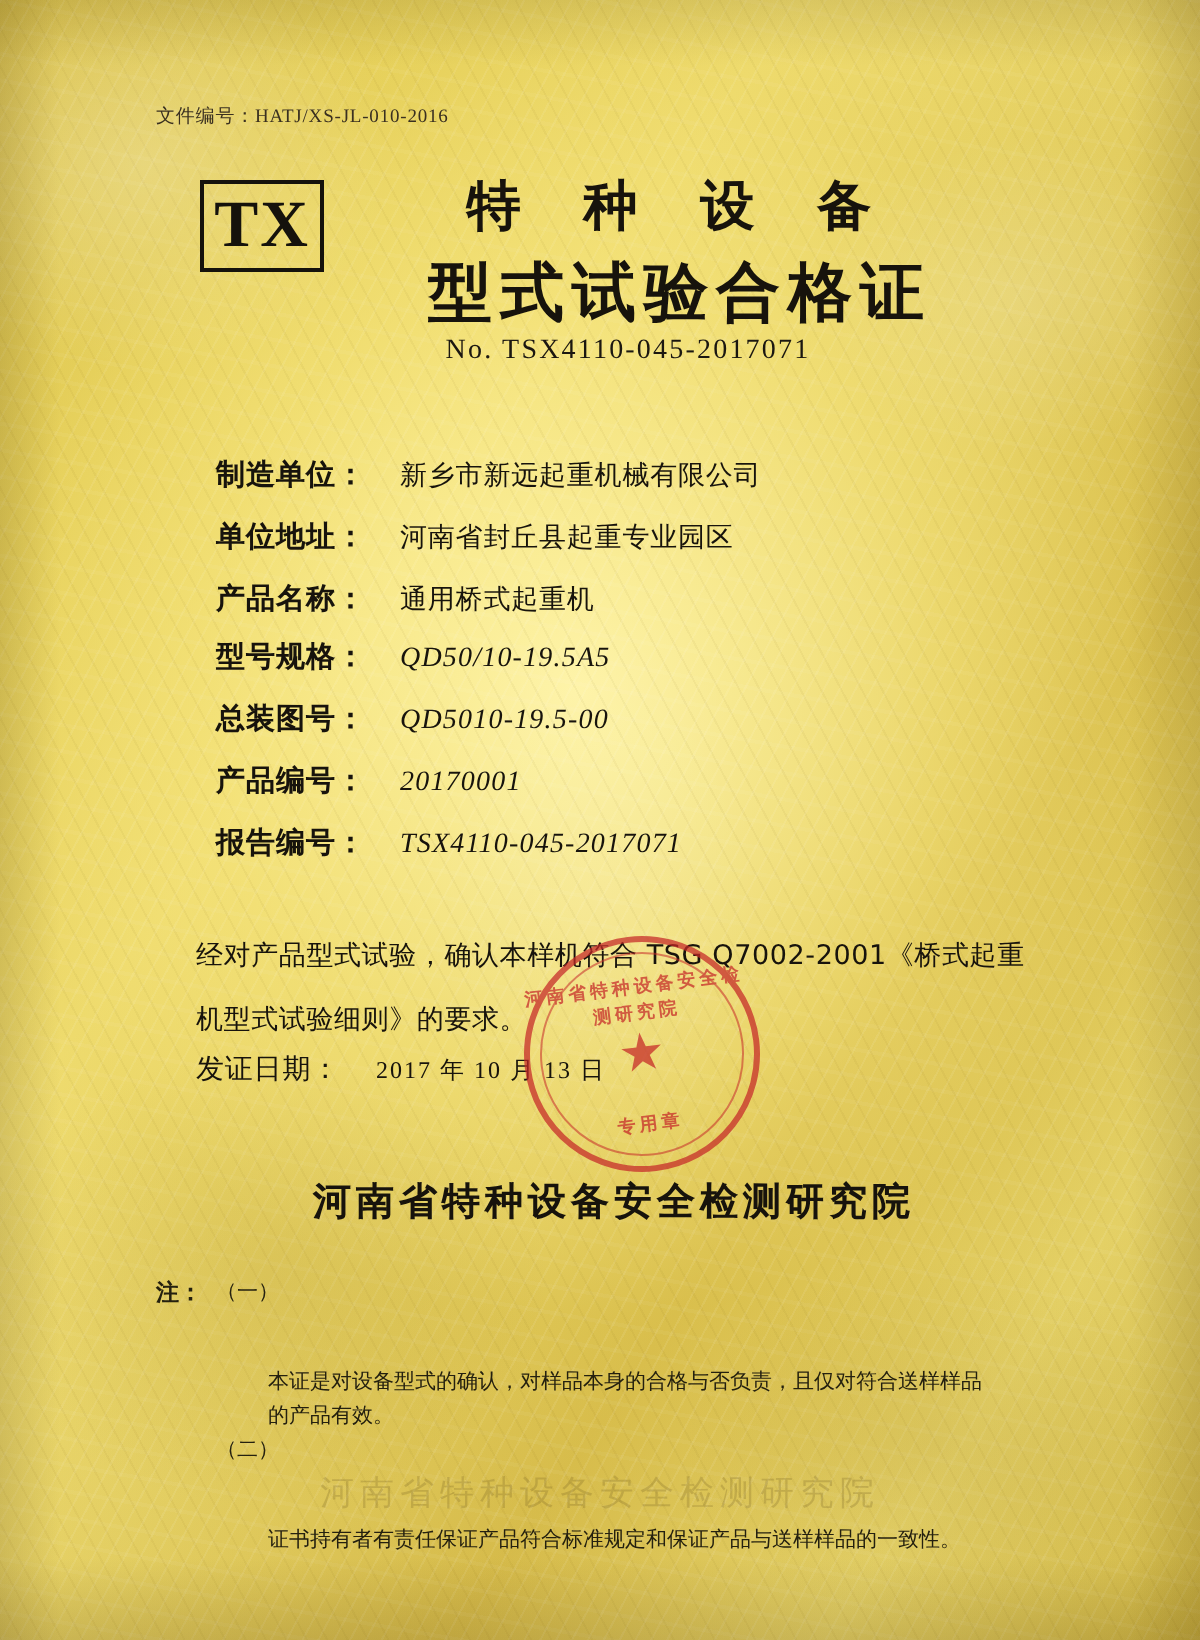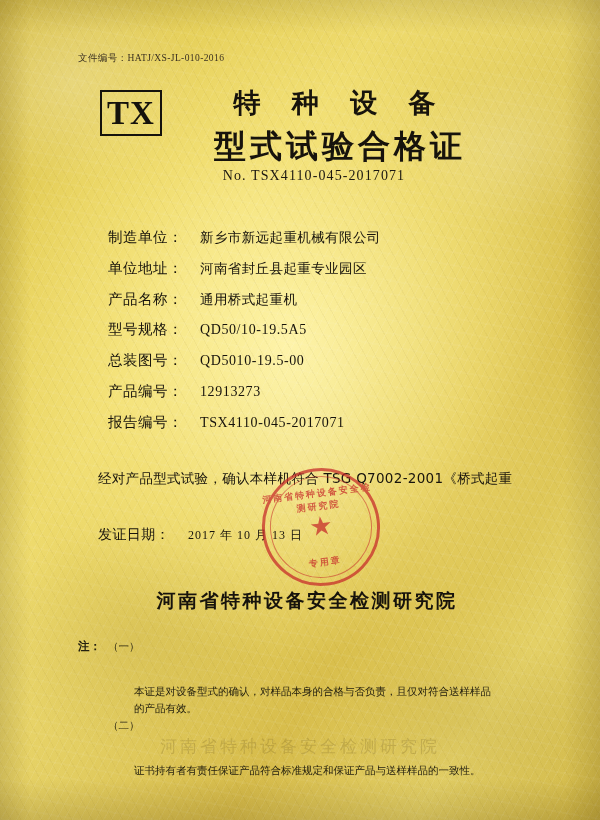--- a/index.html
+++ b/index.html
@@ -141,38 +141,39 @@
   }
   .field {
     display: flex;
     align-items: baseline;
     height: 30px;
     margin-bottom: 1px;
   }
   .f-label {
     width: 86px;
     font-size: 14.5px;
-    font-weight: normal;
+    font-weight: bold;
     color: #17130c;
     letter-spacing: .5px;
     font-family: "DejaVu Sans", sans-serif;
     white-space: nowrap;
   }
   .f-value {
     font-size: 13.5px;
     color: #17130c;
     letter-spacing: .4px;
     font-family: "DejaVu Sans", sans-serif;
     padding-left: 6px;
     margin-top: 11px;
   }
   .f-value.mono {
     font-family: "Liberation Serif", serif;
     font-size: 14px;
     letter-spacing: .6px;
+    font-style: italic;
   }
 
   
   .statement {
     position: absolute;
     left: 98px;
     top: 462px;
     width: 420px;
     font-size: 13.5px;
     line-height: 32px;
@@ -336,30 +337,31 @@
       <div class="field">
         <div class="f-label">型号规格：</div>
         <div class="f-value mono">QD50/10-19.5A5</div>
       </div>
       <div class="field">
         <div class="f-label">总装图号：</div>
         <div class="f-value mono">QD5010-19.5-00</div>
       </div>
       <div class="field">
         <div class="f-label">产品编号：</div>
-        <div class="f-value mono">12913273</div>
+        <div class="f-value mono">20170001</div>
       </div>
       <div class="field">
         <div class="f-label">报告编号：</div>
         <div class="f-value mono">TSX4110-045-2017071</div>
       </div>
     </div>
 
     <div class="statement">
       <div>经对产品型式试验，确认本样机符合 TSG Q7002-2001《桥式起重</div>
+      <div>机型式试验细则》的要求。</div>
     </div>
 
     <div class="issue-row">
       <span>发证日期：</span><span class="dt">2017 年 10 月 13 日</span>
     </div>
 
     <div class="stamp">
       <div class="stamp-text-top">河南省特种设备安全检测研究院</div>
       <div class="stamp-star">★</div>
       <div class="stamp-text-bottom">专用章</div>

